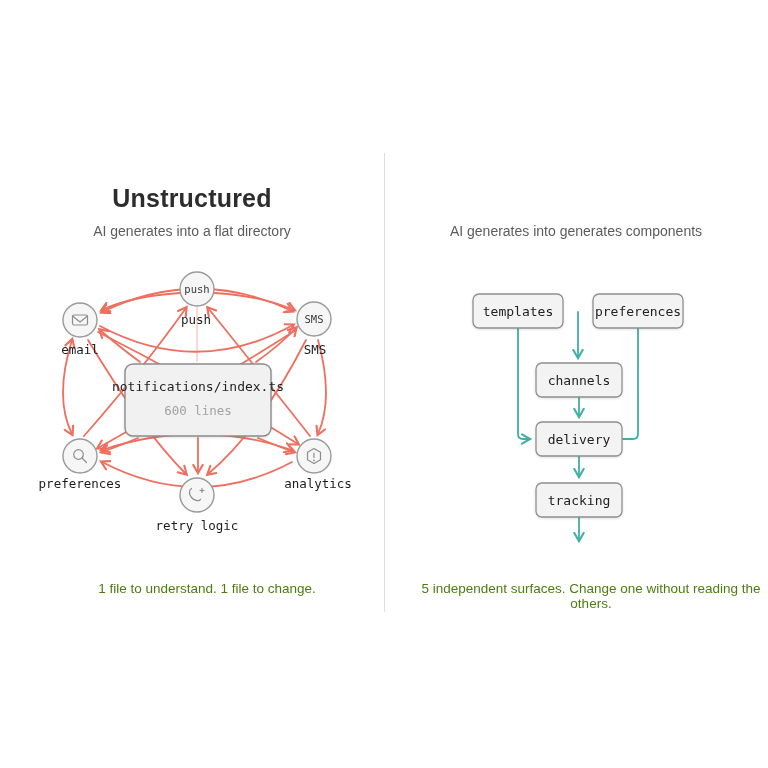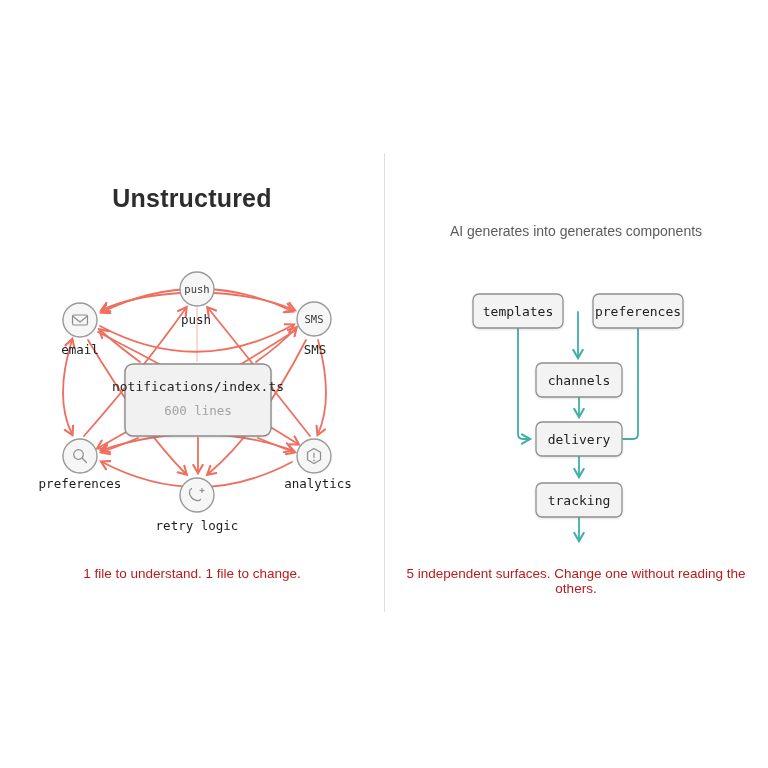--- a/index.html
+++ b/index.html
@@ -14,22 +14,22 @@
   .panel.right{left:384px;}
   .panel-title{
     position:absolute;top:184px;left:0;width:100%;margin:0;text-align:center;
     font-size:25px;font-weight:700;color:#2d2d2d;letter-spacing:0.2px;
   }
   .panel-subtitle{
     position:absolute;top:223px;left:0;width:100%;margin:0;text-align:center;
     font-size:14px;color:#5c5c5c;
   }
   .panel-caption{
-    position:absolute;top:566px;left:0;width:100%;margin:0;text-align:center;
-    font-size:13.5px;color:#b91c1c;
+    position:absolute;top:566px;left:0;width:100%;margin:15px;text-align:center;
+    font-size:13.5px;color:#4d7c0f;
   }
   svg text{font-family:"DejaVu Sans Mono","Liberation Mono",monospace;}
   .node-label{font-size:12.5px;fill:#1c1c1c;}
   .circle-label{font-size:10.5px;fill:#3a3a3a;}
   .box-title{font-size:13px;fill:#1f1f1f;}
   .box-sub{font-size:12.5px;fill:#a3a3a3;}
   .flow-label{font-size:13px;fill:#222222;}
   .dep-arrow{fill:none;stroke:#ee6f5f;stroke-width:1.8;stroke-linecap:round;}
   .flow-arrow{fill:none;stroke:#3fb0a6;stroke-width:1.8;stroke-linecap:round;}
   .node-circle{fill:#f6f6f6;stroke:#9a9a9a;stroke-width:1.4;}
@@ -39,20 +39,21 @@
   .shadow{filter:drop-shadow(0 1.5px 1px rgba(0,0,0,0.12));}
 </style>
 </head>
 <body>
 
 <div class="canvas">
   <div class="divider"></div>
 
   <div class="panel left">
     <h2 class="panel-title">Unstructured</h2>
+    <p class="panel-subtitle">AI generates into a flat directory</p>
 
     <svg width="340" height="290" viewBox="0 0 340 290" style="position:absolute;left:22px;top:260px;">
       <defs>
         <marker id="arrR" viewBox="0 0 10 10" refX="7" refY="5" markerWidth="6.5" markerHeight="6.5" orient="auto-start-reverse">
           <path d="M1,1 L8,5 L1,9" fill="none" stroke="#ee6f5f" stroke-width="1.8" stroke-linecap="round"></path>
         </marker>
       </defs>
 
       <g>
         <path class="dep-arrow" d="M 80,52 Q 175,6 270,51" marker-start="url(#arrR)" marker-end="url(#arrR)"></path>

